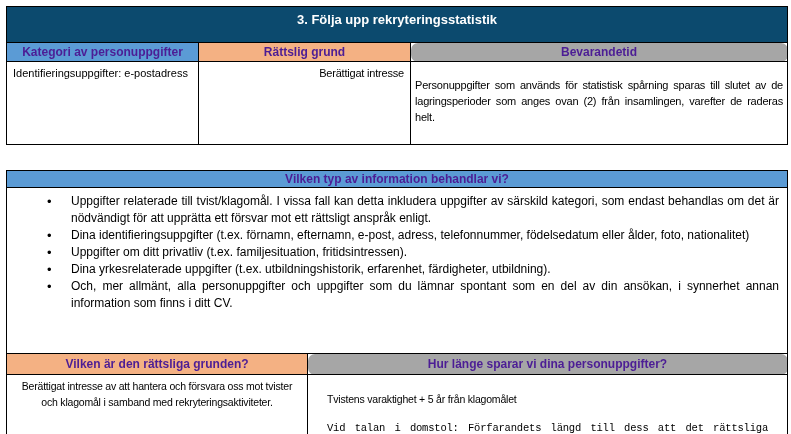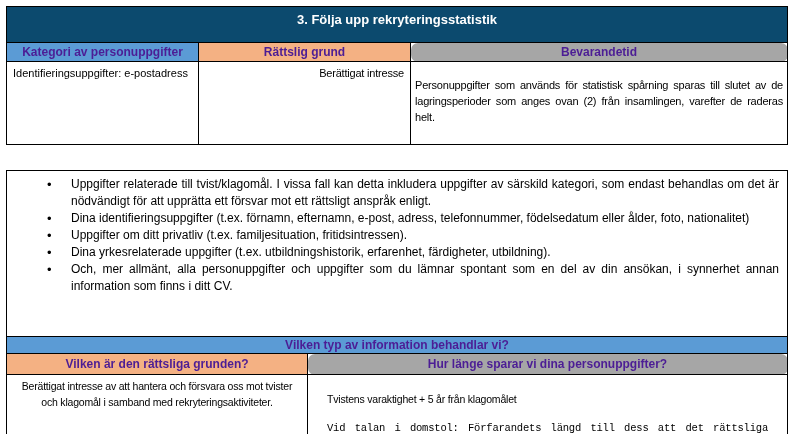--- a/index.html
+++ b/index.html
@@ -81,32 +81,32 @@
 
   <div class="gap"></div>
 
   <table>
     <colgroup>
         <col style="width:301px">
         <col style="width:480px">
       </colgroup>
     <tbody>
     <tr>
+      <td colspan="2" class="hdr hdr-blue t4-sub">Vilken typ av information behandlar vi?</td>
+    </tr>
+    <tr>
       <td colspan="2" class="t4-bullets-cell">
         <ul class="bullets">
               <li>Uppgifter relaterade till tvist/klagomål. I vissa fall kan detta inkludera uppgifter av särskild kategori, som endast behandlas om det är nödvändigt för att upprätta ett försvar mot ett rättsligt anspråk enligt.</li>
               <li>Dina identifieringsuppgifter (t.ex. förnamn, efternamn, e-post, adress, telefonnummer, födelsedatum eller ålder, foto, nationalitet)</li>
               <li>Uppgifter om ditt privatliv (t.ex. familjesituation, fritidsintressen).</li>
               <li>Dina yrkesrelaterade uppgifter (t.ex. utbildningshistorik, erfarenhet, färdigheter, utbildning).</li>
               <li>Och, mer allmänt, alla personuppgifter och uppgifter som du lämnar spontant som en del av din ansökan, i synnerhet annan information som finns i ditt CV.</li>
             </ul>
       </td>
-    </tr>
-    <tr>
-      <td colspan="2" class="hdr hdr-blue t4-sub">Vilken typ av information behandlar vi?</td>
     </tr>
     <tr class="t4-hdr-row">
       <th class="hdr hdr-orange">Vilken är den rättsliga grunden?</th>
       <th class="hdr hdr-gray">Hur länge sparar vi dina personuppgifter?</th>
     </tr>
     <tr class="t4-body">
       <td class="cell-legal-basis">Berättigat intresse av att hantera och försvara oss mot tvister och klagomål i samband med rekryteringsaktiviteter.</td>
       <td class="cell-retention2">
         <p>Tvistens varaktighet + 5 år från klagomålet</p>
         <p class="justified">Vid talan i domstol: Förfarandets längd till dess att det rättsliga avgörandet eller förlikningsavtalet har verkställts fullt ut.</p>

